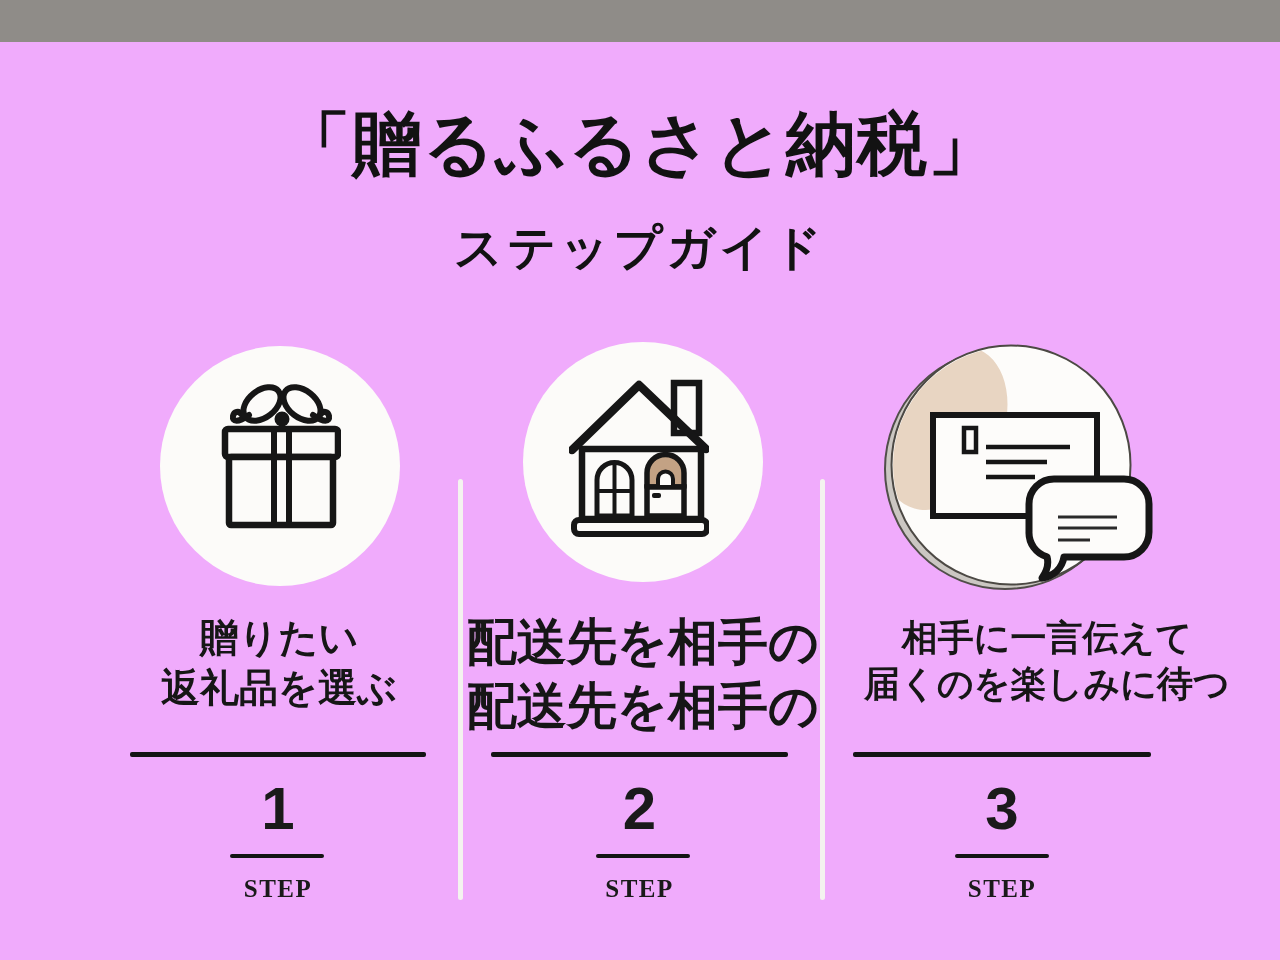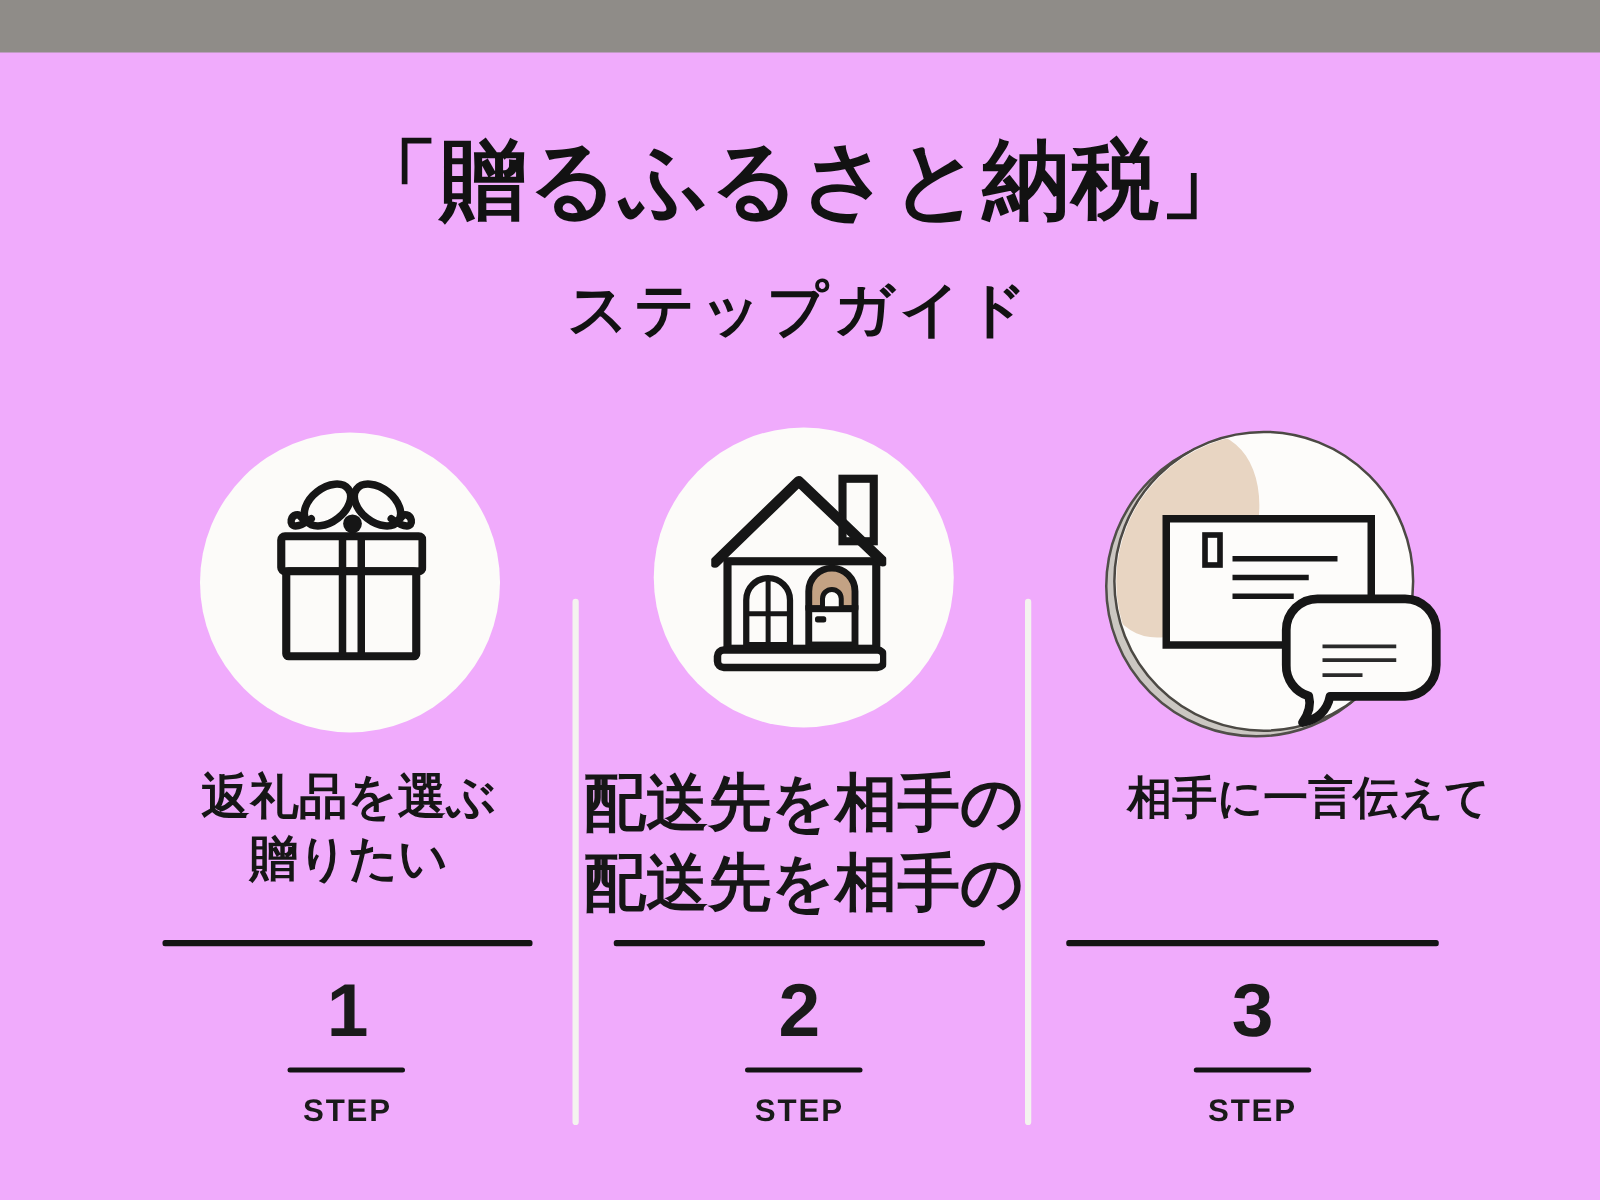--- a/index.html
+++ b/index.html
@@ -68,21 +68,21 @@
     font-family:"Liberation Sans","DejaVu Sans",sans-serif;
     font-weight:600;font-size:60px;line-height:1;
     color:#1a1a1a;
   }
   .num-1{left:130px;width:296px;}
   .num-2{left:491px;width:297px;}
   .num-3{left:853px;width:298px;}
   .step-label{
     position:absolute;top:833px;
     text-align:center;
-    font-family:Liberation Sans, sans-serif;
+    font-family:Liberation Serif, serif;
     font-weight:700;font-size:25px;letter-spacing:1.5px;
     color:#1a1a1a;
   }
   .lbl-1{left:130px;width:296px;}
   .lbl-2{left:491px;width:297px;}
   .lbl-3{left:853px;width:298px;}
 
   
   .v-divider{
     position:absolute;width:5px;height:421px;top:437px;
@@ -159,29 +159,30 @@
     </g>
     <path d="M176,141 H246 A25,25 0 0 1 271,166 V194 A25,25 0 0 1 246,219 H186 C184,230 176,238 164,240 C169,233 171,226 169,218.8 A25,25 0 0 1 151,194 V166 A25,25 0 0 1 176,141 Z" fill="#fdfcfa" stroke="#161616" stroke-width="7" stroke-linejoin="round"></path>
     <g stroke="#2a2a2a" stroke-width="3" fill="none">
       <path d="M180,179 H239"></path>
       <path d="M180,190 H239"></path>
       <path d="M180,202 H212"></path>
     </g>
   </svg>
 
   <div class="step-desc desc-1">
+    <span>贈りたい</span>
     <span>返礼品を選ぶ</span>
-    <span>贈りたい</span>
   </div>
   <div class="step-desc desc-2">
     <span>配送先を相手の</span>
     <span>配送先を相手の</span>
   </div>
   <div class="step-desc desc-3">
     <span>相手に一言伝えて</span>
+    <span>届くのを楽しみに待つ</span>
   </div>
 
   <div class="rule rule-long rule-long-1"></div>
   <div class="rule rule-long rule-long-2"></div>
   <div class="rule rule-long rule-long-3"></div>
 
   <div class="step-number num-1">1</div>
   <div class="step-number num-2">2</div>
   <div class="step-number num-3">3</div>
 

